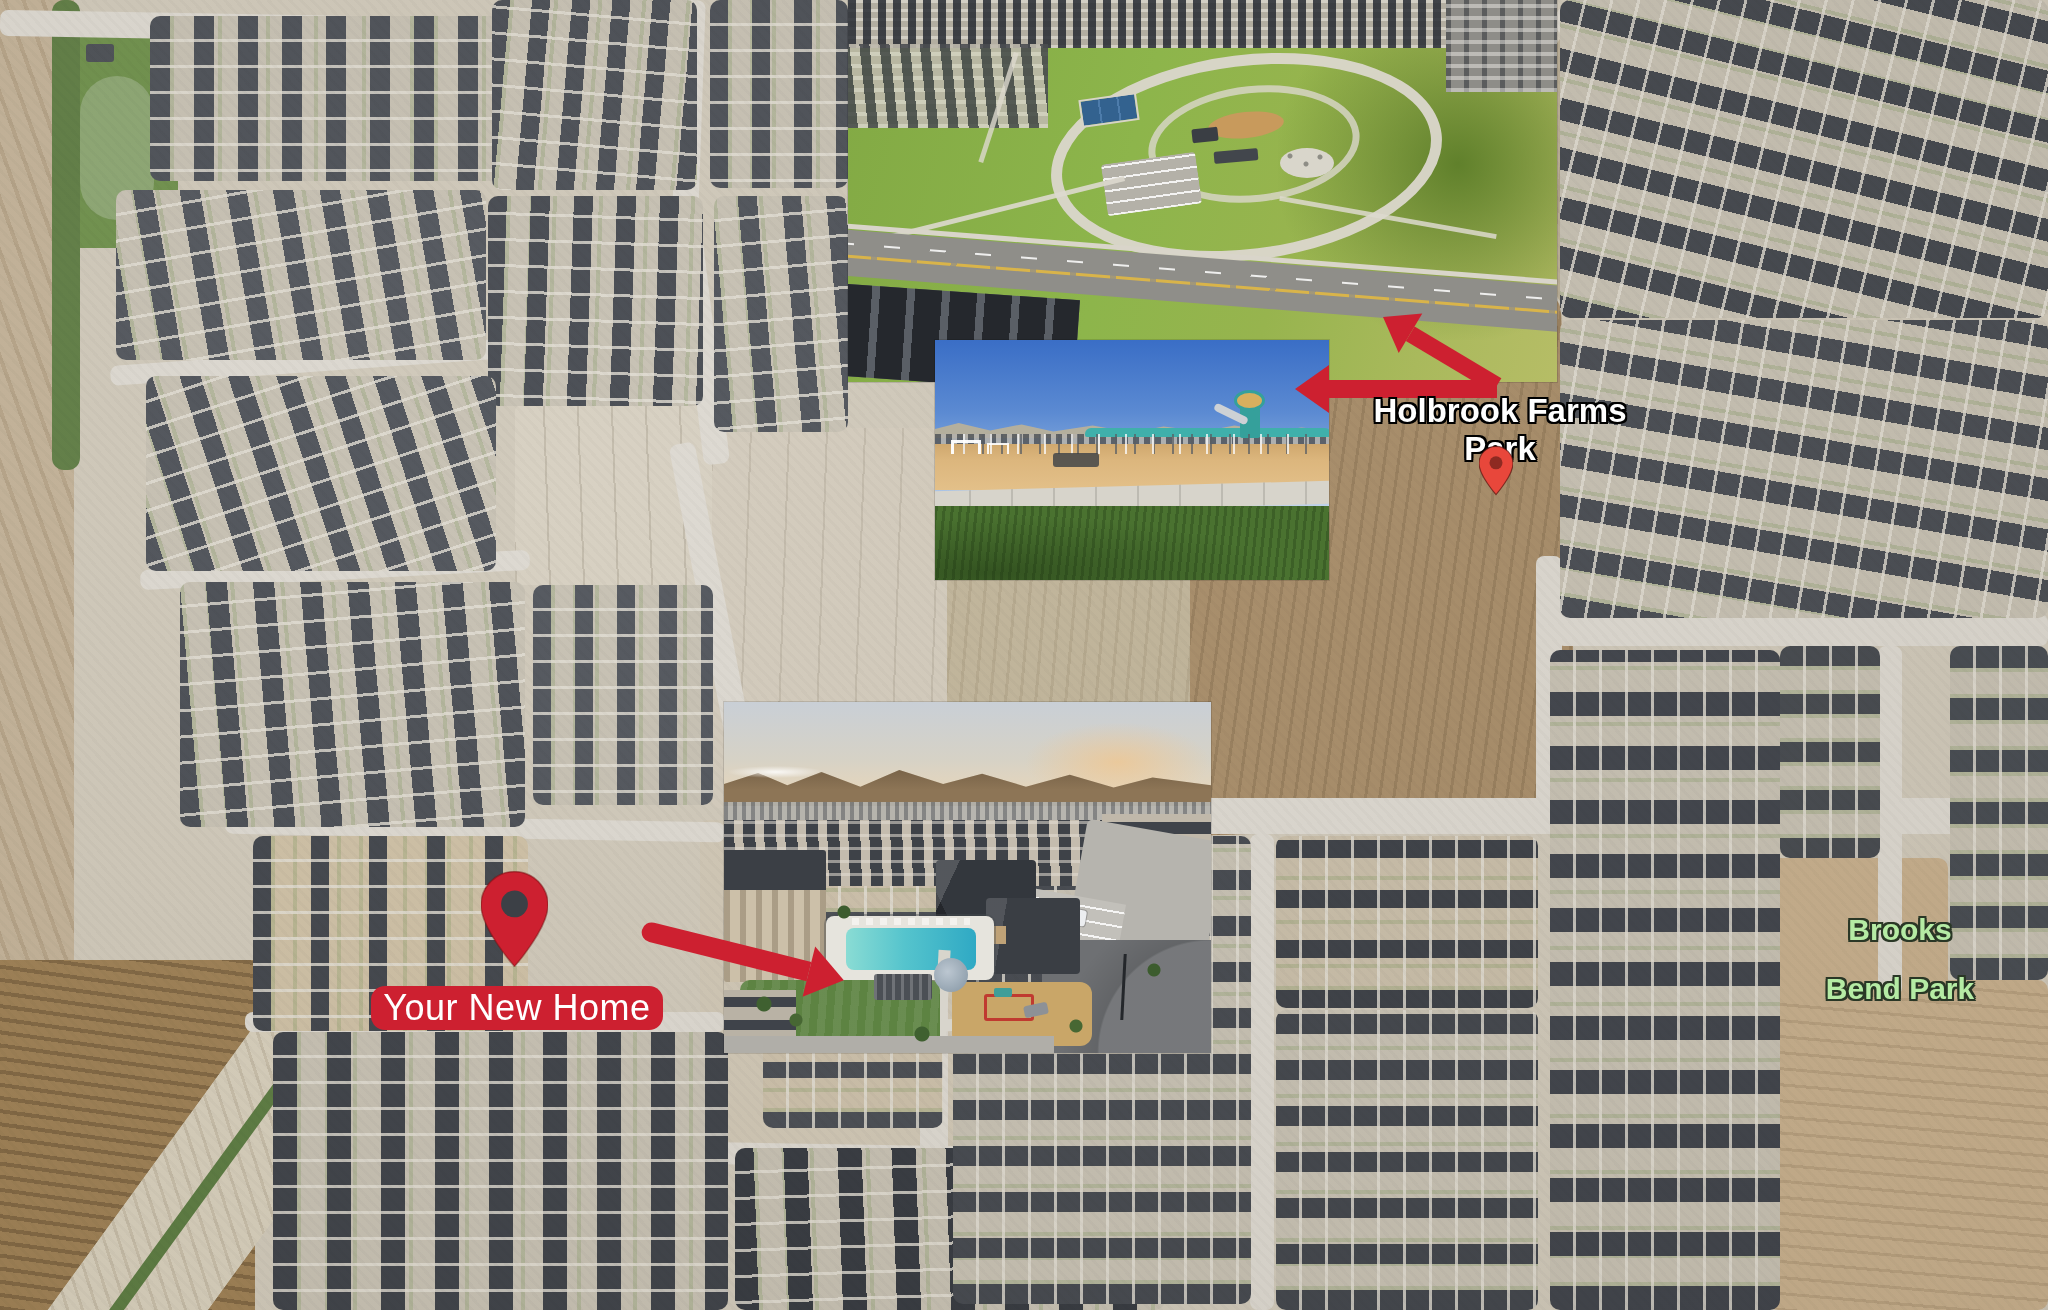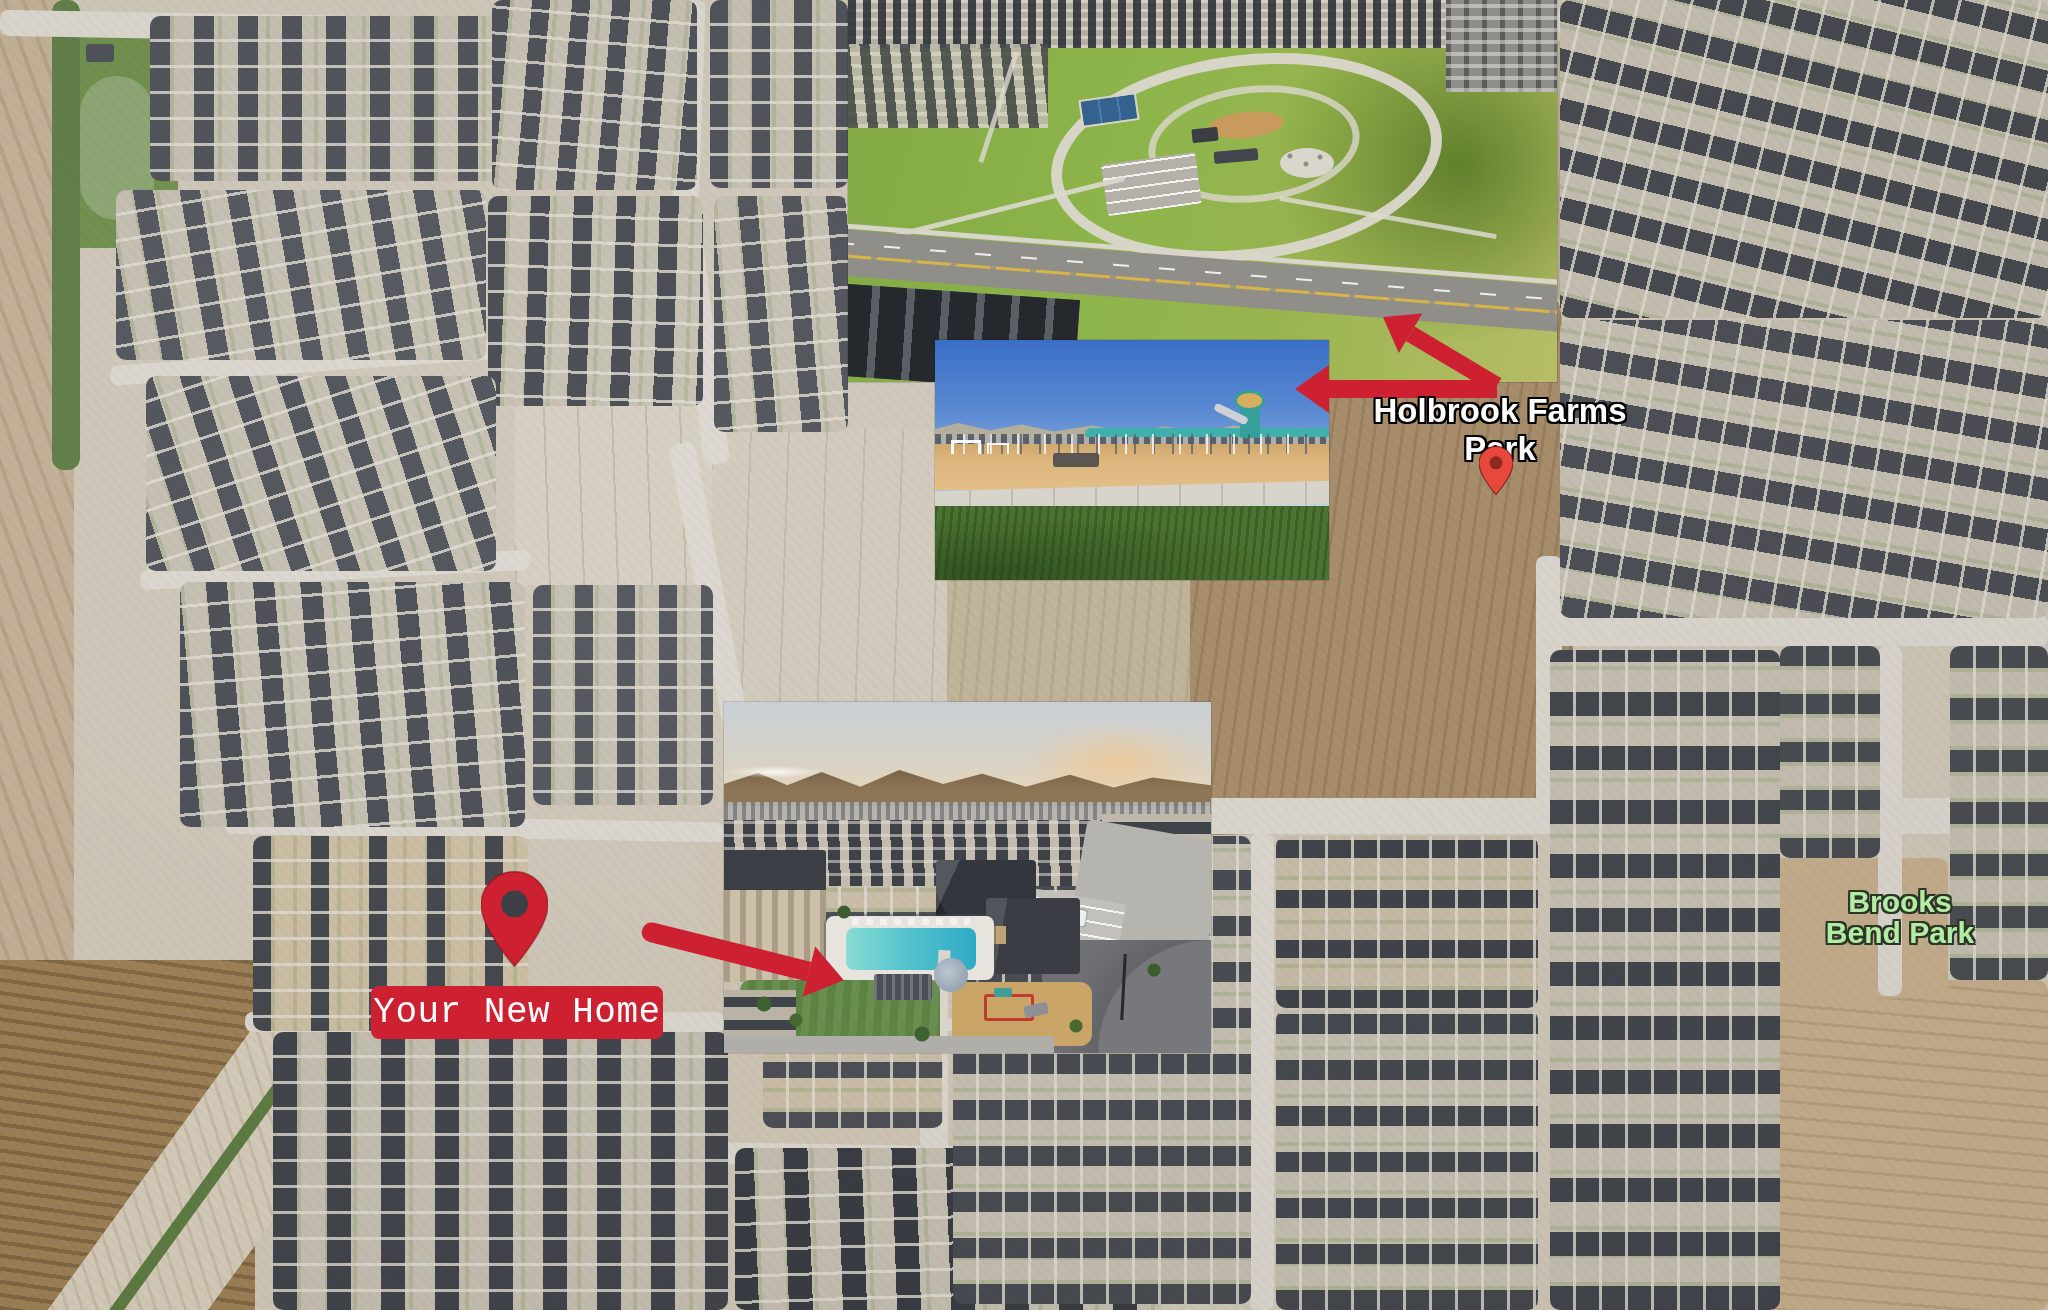--- a/index.html
+++ b/index.html
@@ -124,28 +124,28 @@
       radial-gradient(circle at 40px 302px,#3f6030 7px, rgba(0,0,0,0) 8px),
       radial-gradient(circle at 72px 318px,#476733 6px, rgba(0,0,0,0) 7px),
       radial-gradient(circle at 198px 332px,#3f6030 7px, rgba(0,0,0,0) 8px),
       radial-gradient(circle at 352px 324px,#476733 6px, rgba(0,0,0,0) 7px),
       radial-gradient(circle at 120px 210px,#3c5c2e 6px, rgba(0,0,0,0) 7px),
       radial-gradient(circle at 430px 268px,#3c5c2e 6px, rgba(0,0,0,0) 7px);}
   .cc-pole{left:398px;top:252px;width:3px;height:66px;background:#24272b;transform:rotate(3deg);}
   
   .badge{background:var(--accent-red,#cd2030);color:var(--label-white,#fff);display:flex;align-items:center;justify-content:center;
          font-weight:500;letter-spacing:.5px;white-space:nowrap;}
-  #home-badge{left:371px;top:986px;width:292px;height:53px;border-radius:8px;font-size:36px;z-index:36;font-family:Liberation Mono, monospace;}
+  #home-badge{left:371px;top:986px;width:292px;height:44px;border-radius:14px;font-size:36px;z-index:36;}
   #community-badge{left:745px;top:712px;width:442px;height:58px;border-radius:13px;font-size:40px;z-index:40;}
   #holbrook-label{left:1358px;top:392px;width:284px;text-align:center;font-size:33px;font-weight:600;color:var(--label-white,#fff);z-index:35;
       text-shadow:-2px -2px 0 #000,2px -2px 0 #000,-2px 2px 0 #000,2px 2px 0 #000,0 -2px 0 #000,0 2px 0 #000,-2px 0 0 #000,2px 0 0 #000;}
   #brooks-label{left:1820px;top:886px;width:160px;text-align:center;font-size:30px;line-height:31px;font-weight:700;
       color:var(--park-label-green,#b5eba4);z-index:35;
       text-shadow:-2px -2px 0 #2a3726,2px -2px 0 #2a3726,-2px 2px 0 #2a3726,2px 2px 0 #2a3726,0 -2px 0 #2a3726,0 2px 0 #2a3726,-2px 0 0 #2a3726,2px 0 0 #2a3726;}
-  #brooks-label div{position:static;}
+  #brooks-label div{position:static;margin-top:28px;}
   .arrowline{background:var(--accent-red,#cd2030);transform-origin:0 50%;z-index:34;}
   .arrowline::after{content:"";position:absolute;top:50%;transform:translateY(-50%);}
   #arrow-park{left:1497px;top:377px;width:101px;height:17px;transform:rotate(210.8deg);}
   #arrow-park::after{right:-32px;border-left:32px solid var(--accent-red,#cd2030);border-top:23px solid transparent;border-bottom:23px solid transparent;}
   #arrow-playground{left:1497px;top:380px;width:168px;height:18px;transform:rotate(180deg);}
   #arrow-playground::after{right:-34px;border-left:34px solid var(--accent-red,#cd2030);border-top:24px solid transparent;border-bottom:24px solid transparent;}
   #arrow-community{left:642px;top:920px;width:172px;height:20px;border-radius:10px 0 0 10px;transform:rotate(14deg);z-index:34;}
   #arrow-community::after{right:-36px;border-left:36px solid var(--accent-red,#cd2030);border-top:26px solid transparent;border-bottom:26px solid transparent;}
   #holbrook-pin{left:1479px;top:444px;width:34px;height:53px;z-index:36;}
   #home-pin{left:481px;top:871px;width:67px;height:96px;z-index:36;}

